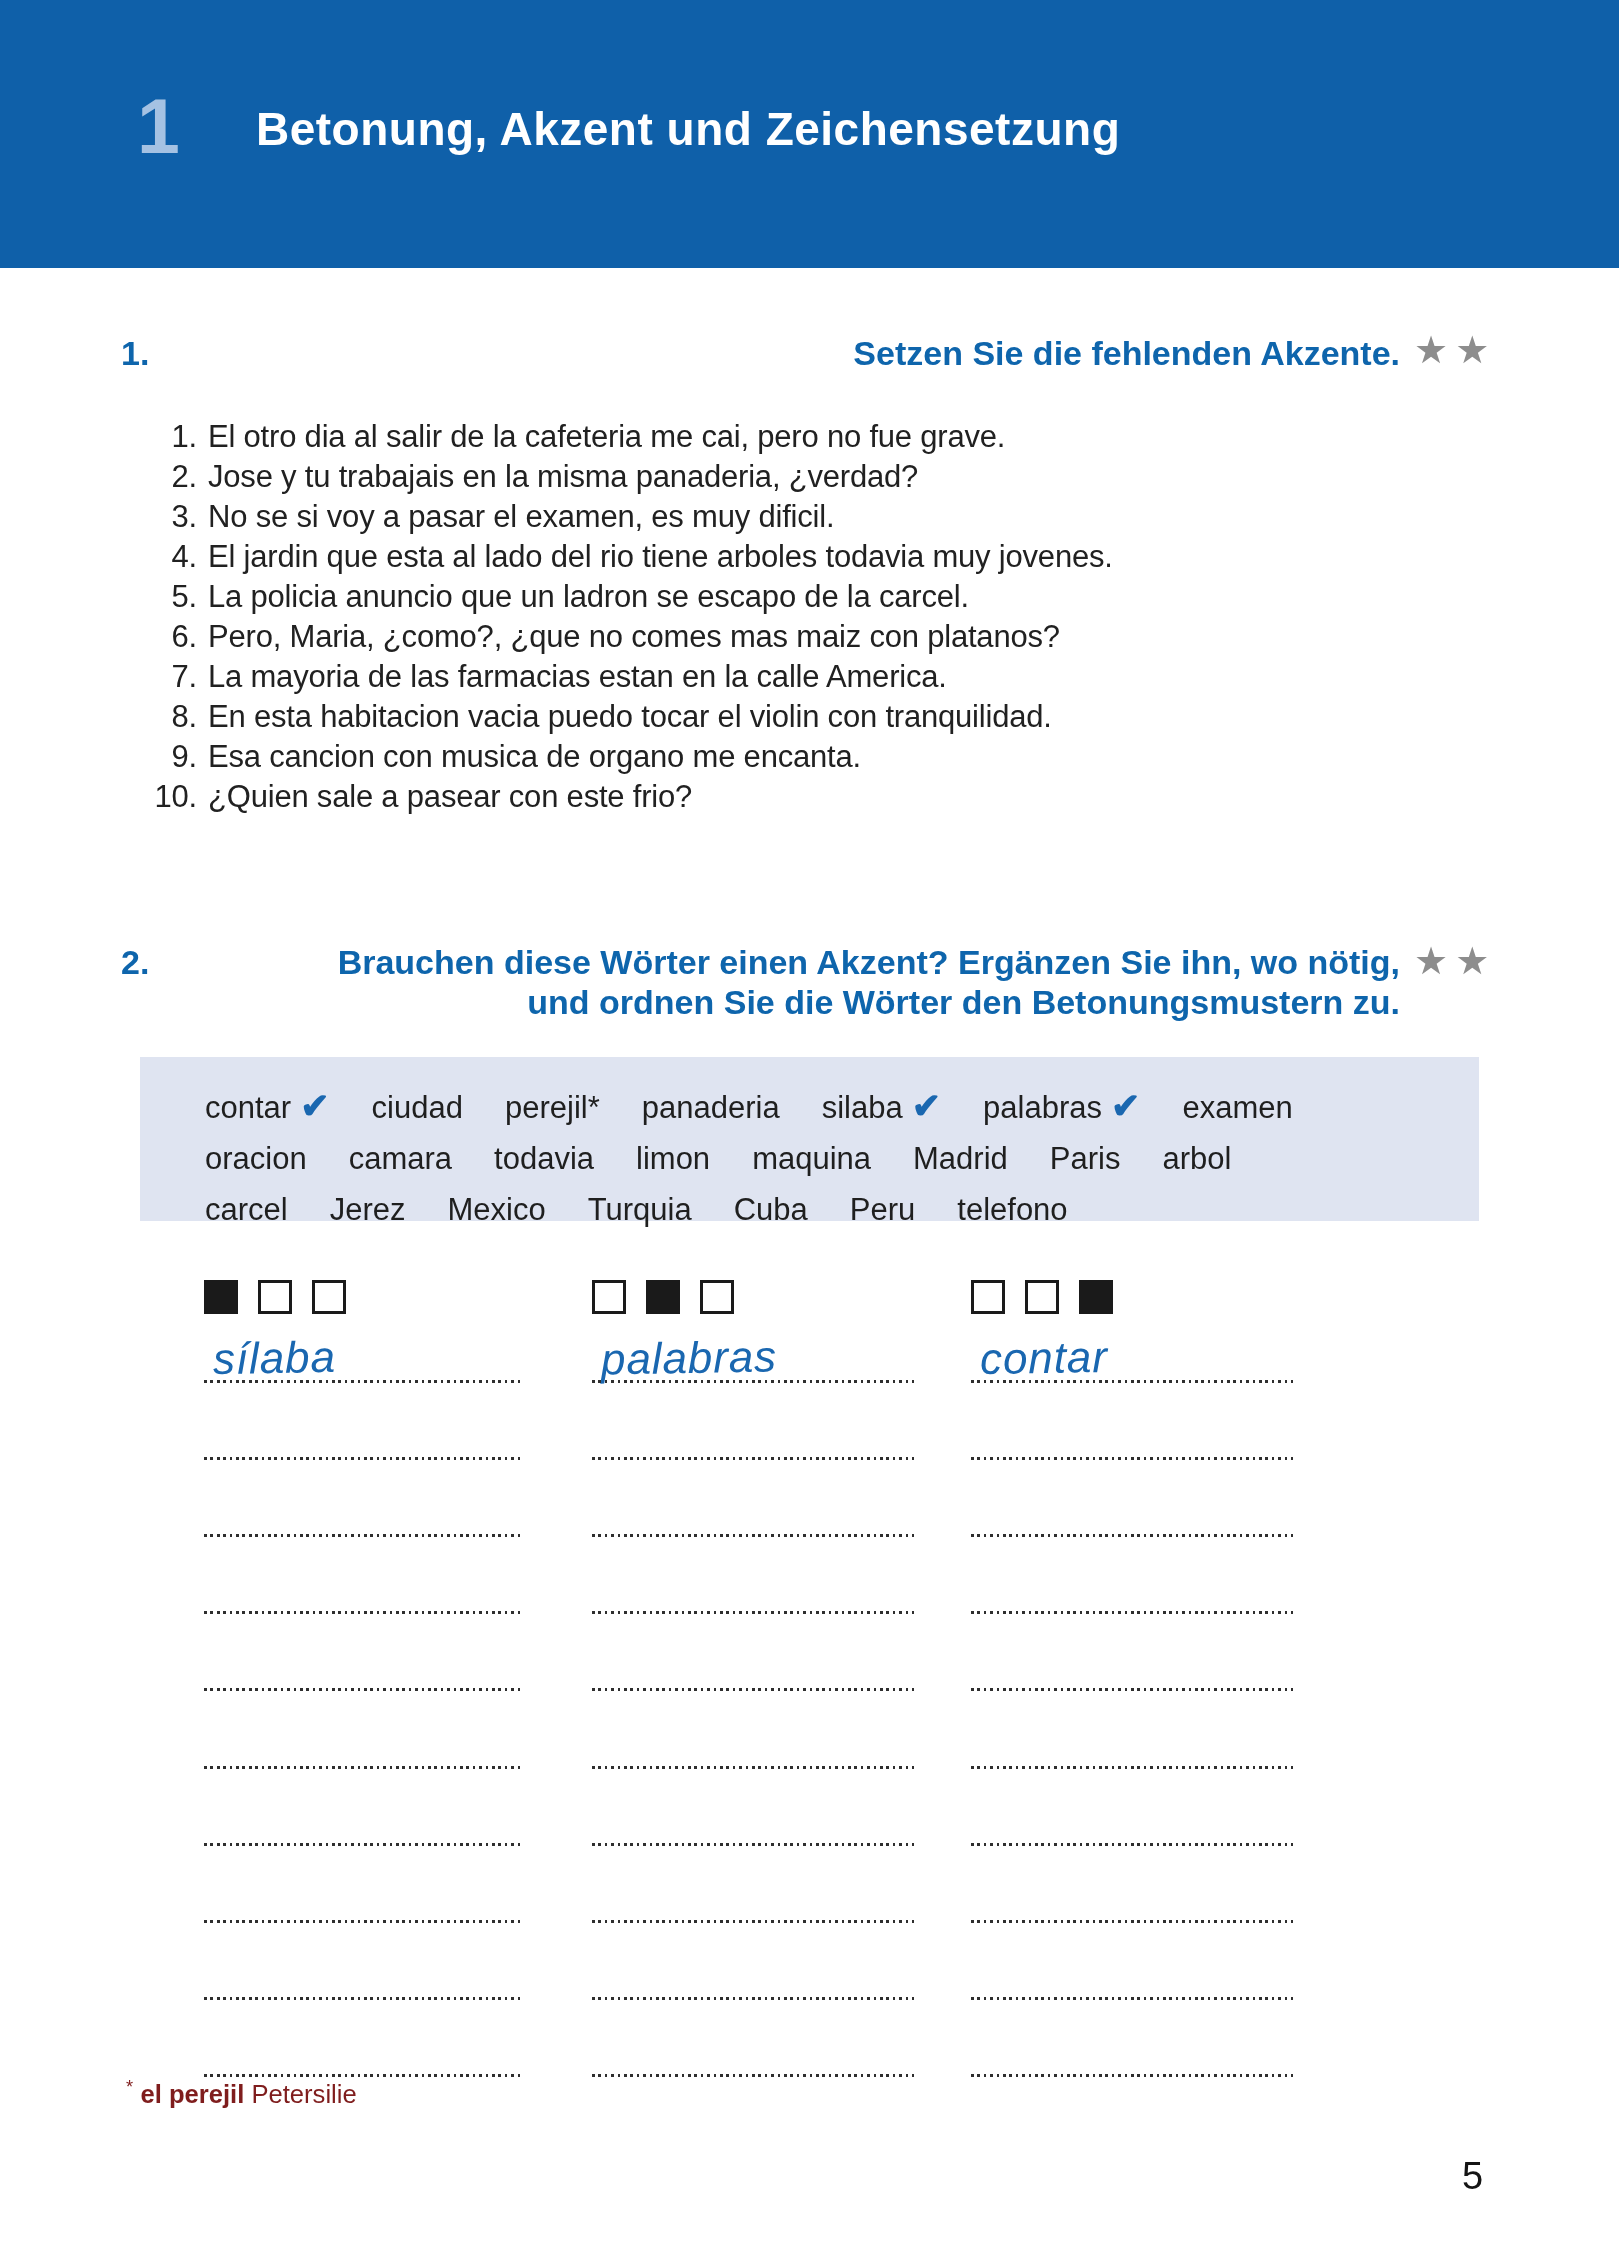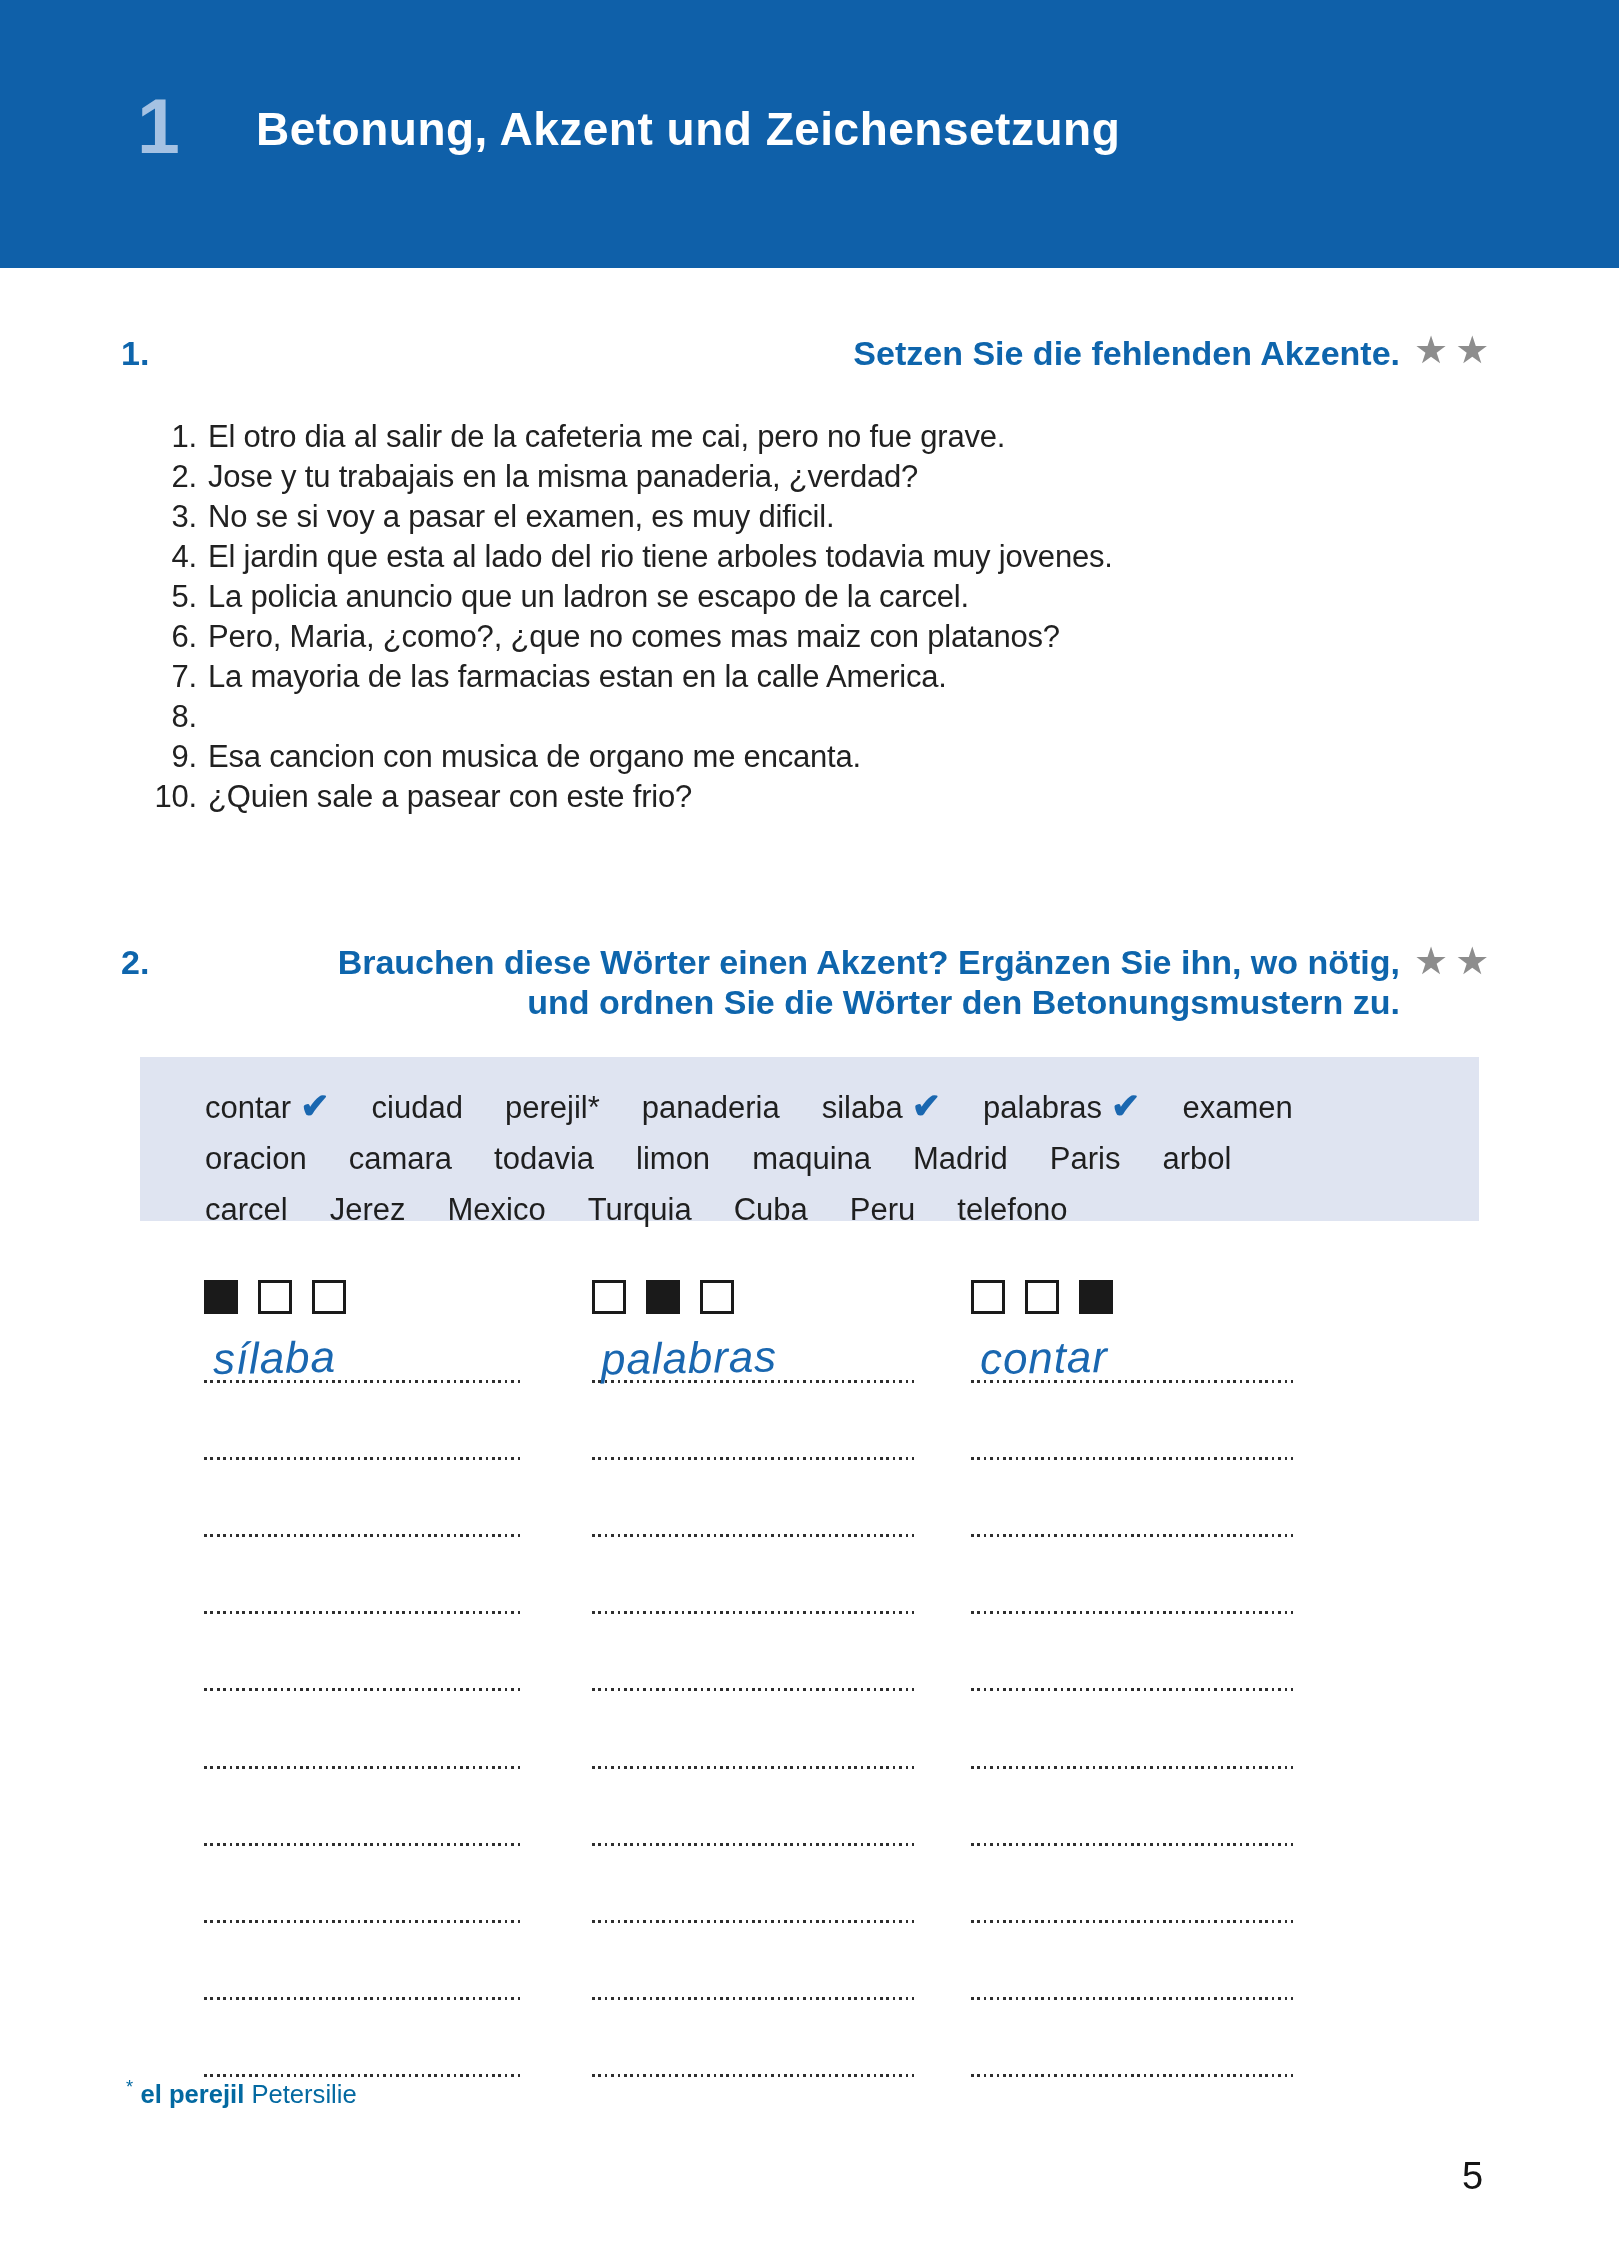--- a/index.html
+++ b/index.html
@@ -38,21 +38,21 @@
   
   .answer-col { position:absolute; top:1280px; height:822px; }
   .pattern-row { display:flex; gap:20px; height:34px; }
   .sq { width:34px; height:34px; border:3.7px solid #1a1a1a; background:#ffffff; }
   .sq.filled { background:#1a1a1a; border-color:#1a1a1a; }
   .handwritten { position:absolute; left:9.1px; top:53px; font-size:44px; font-style:italic; color:#1a67b0; transform:rotate(-1deg); letter-spacing:0.9px; }
   .dotline { position:absolute; left:0; width:100%; height:2.7px;
              background:repeating-linear-gradient(90deg,#2e2e2e 0 2.7px,transparent 2.7px 6.4px); }
 
   
-  .footnote { position:absolute; left:126px; top:2076px; font-size:25.6px; color:#0369a1; font-weight:300; }
+  .footnote { position:absolute; left:126px; top:2076px; font-size:25.6px; color:#7f1d1d; font-weight:300; }
   .footnote .fn-marker { font-size:18.3px; vertical-align:super; margin-right:7.3px; }
   .footnote .fn-term { font-weight:bold; }
   .page-num { position:absolute; left:1462px; top:2155px; font-size:38px; color:#141414; }
 </style>
 </head>
 <body>
 
 <div class="page">
 
   <div class="header-band">
@@ -90,20 +90,21 @@
       <div class="ex1-item">
         <div class="ex1-num">6.</div>
         <div class="ex1-text">Pero, Maria, ¿como?, ¿que no comes mas maiz con platanos?</div>
       </div>
       <div class="ex1-item">
         <div class="ex1-num">7.</div>
         <div class="ex1-text">La mayoria de las farmacias estan en la calle America.</div>
       </div>
       <div class="ex1-item">
         <div class="ex1-num">8.</div>
+        <div class="ex1-text">En esta habitacion vacia puedo tocar el violin con tranquilidad.</div>
       </div>
       <div class="ex1-item">
         <div class="ex1-num">9.</div>
         <div class="ex1-text">Esa cancion con musica de organo me encanta.</div>
       </div>
       <div class="ex1-item">
         <div class="ex1-num">10.</div>
         <div class="ex1-text">¿Quien sale a pasear con este frio?</div>
       </div>
     </div>

